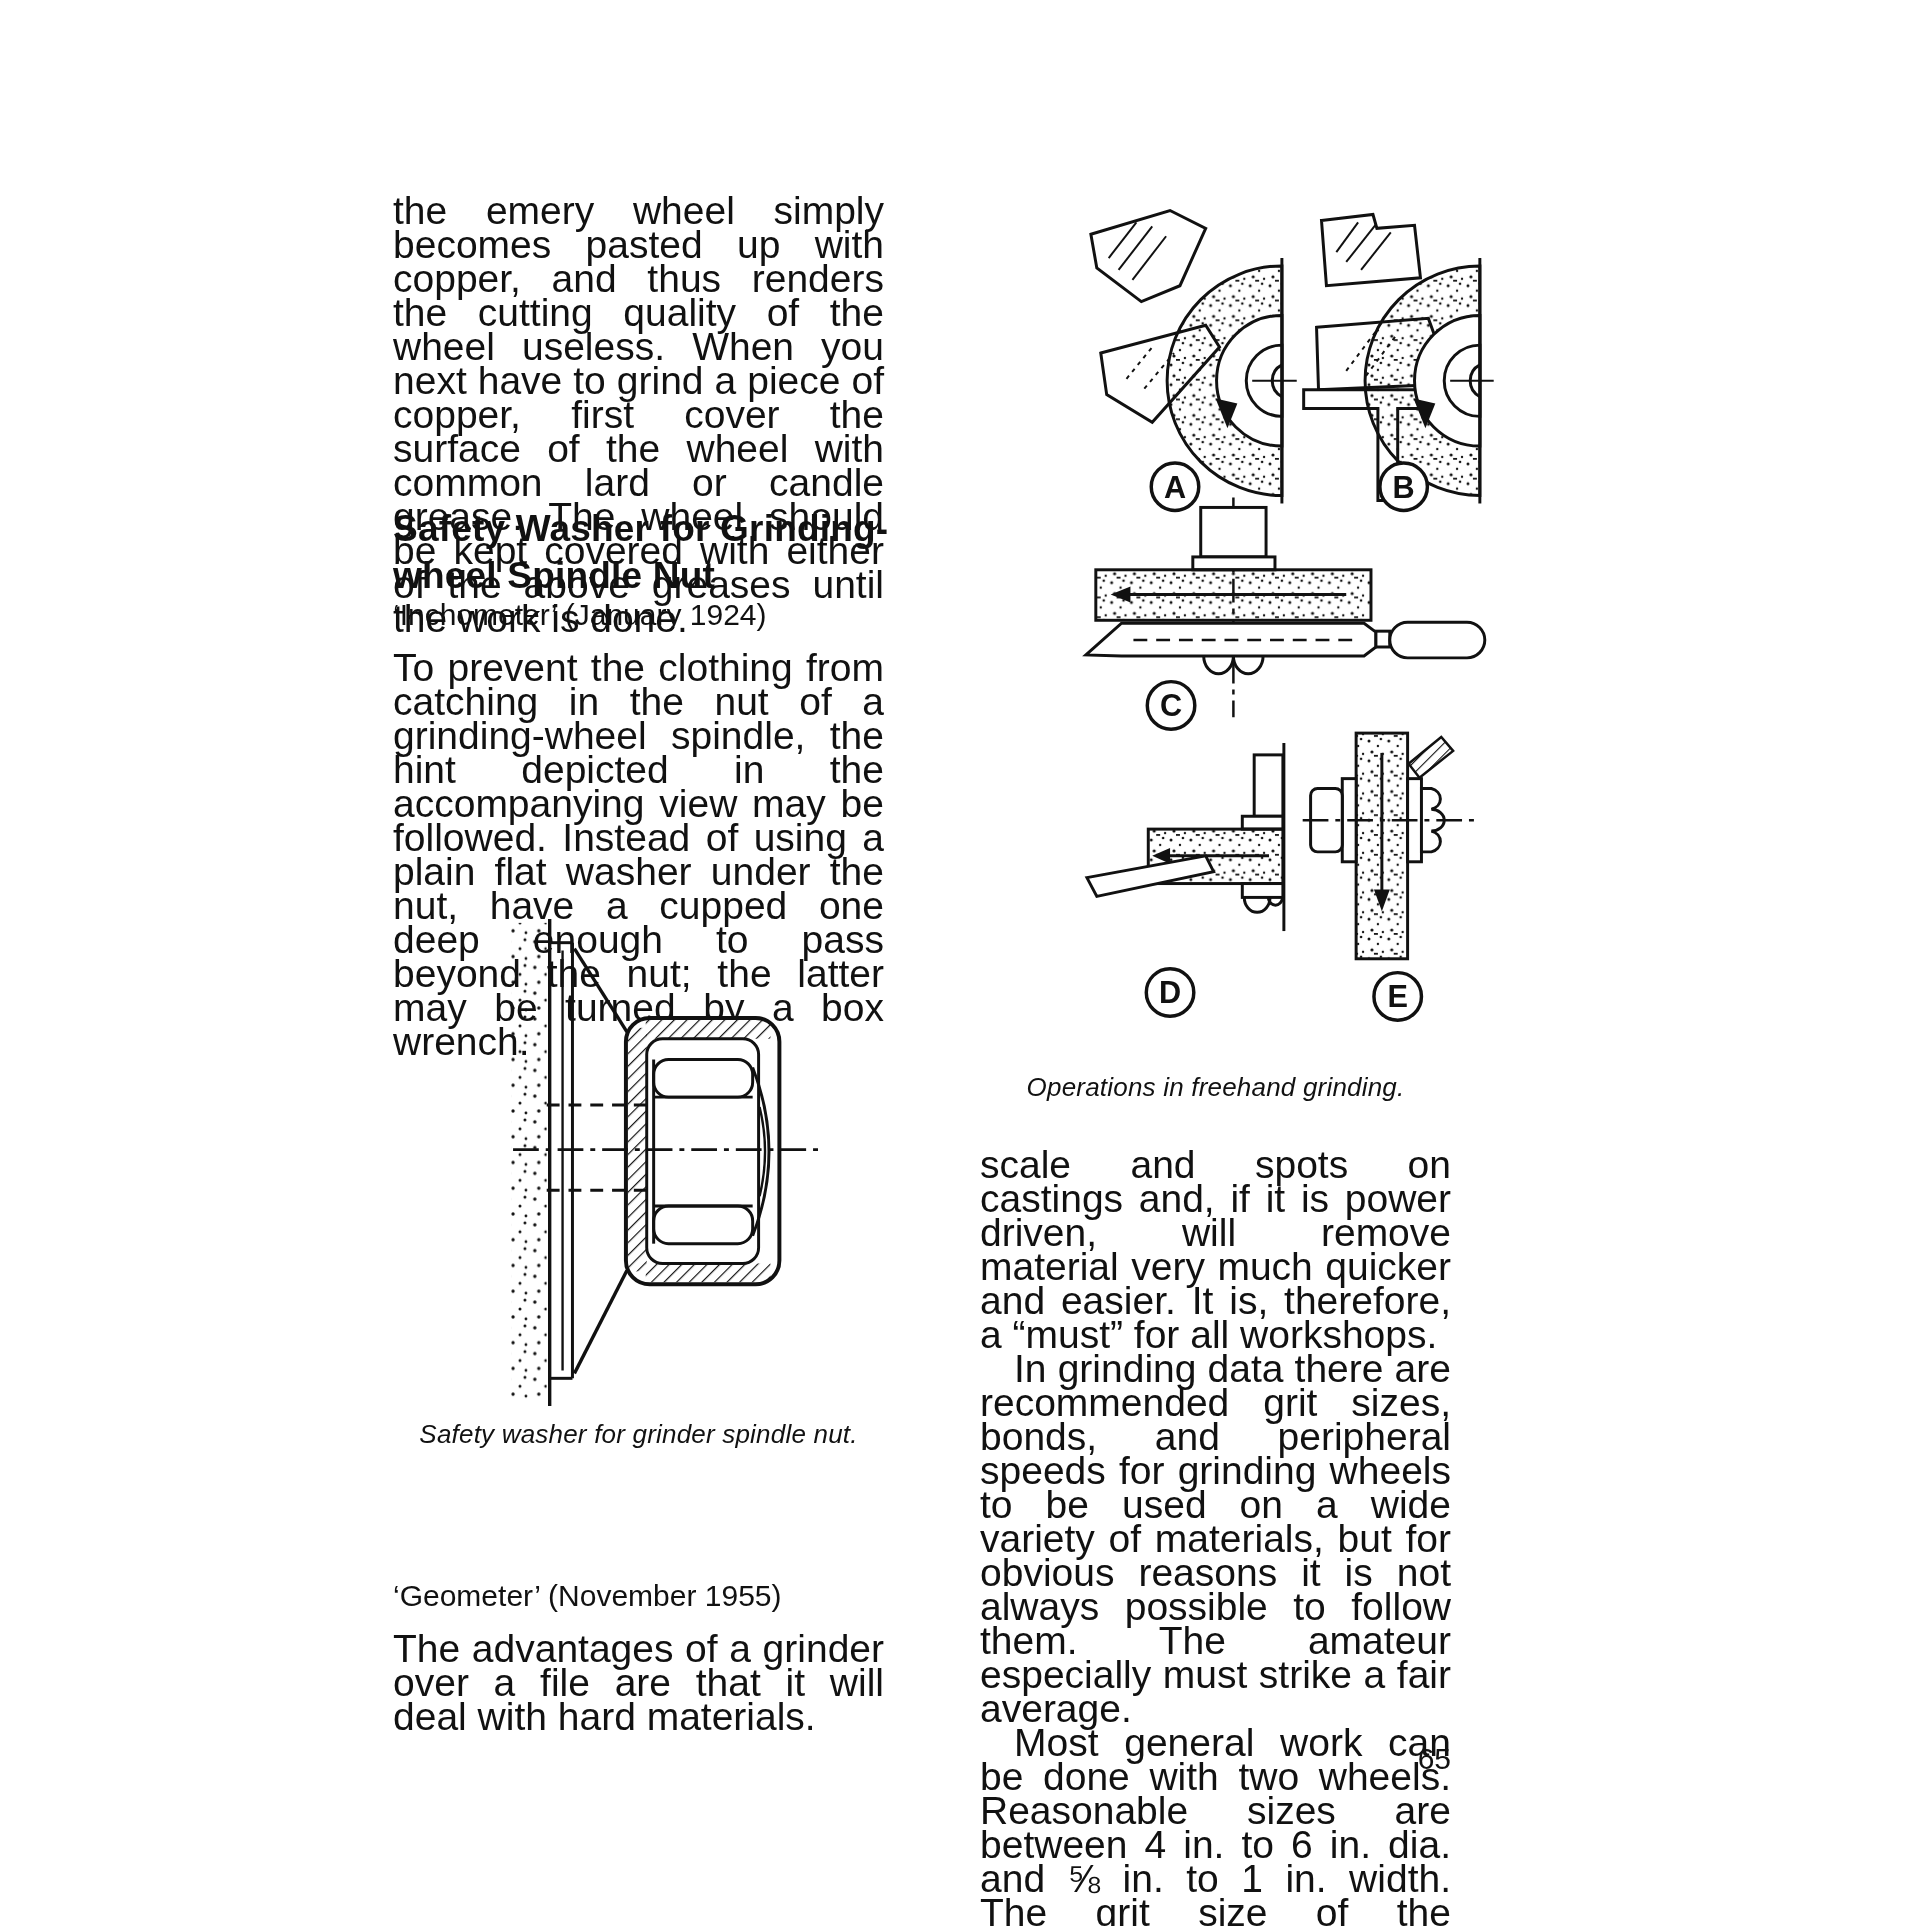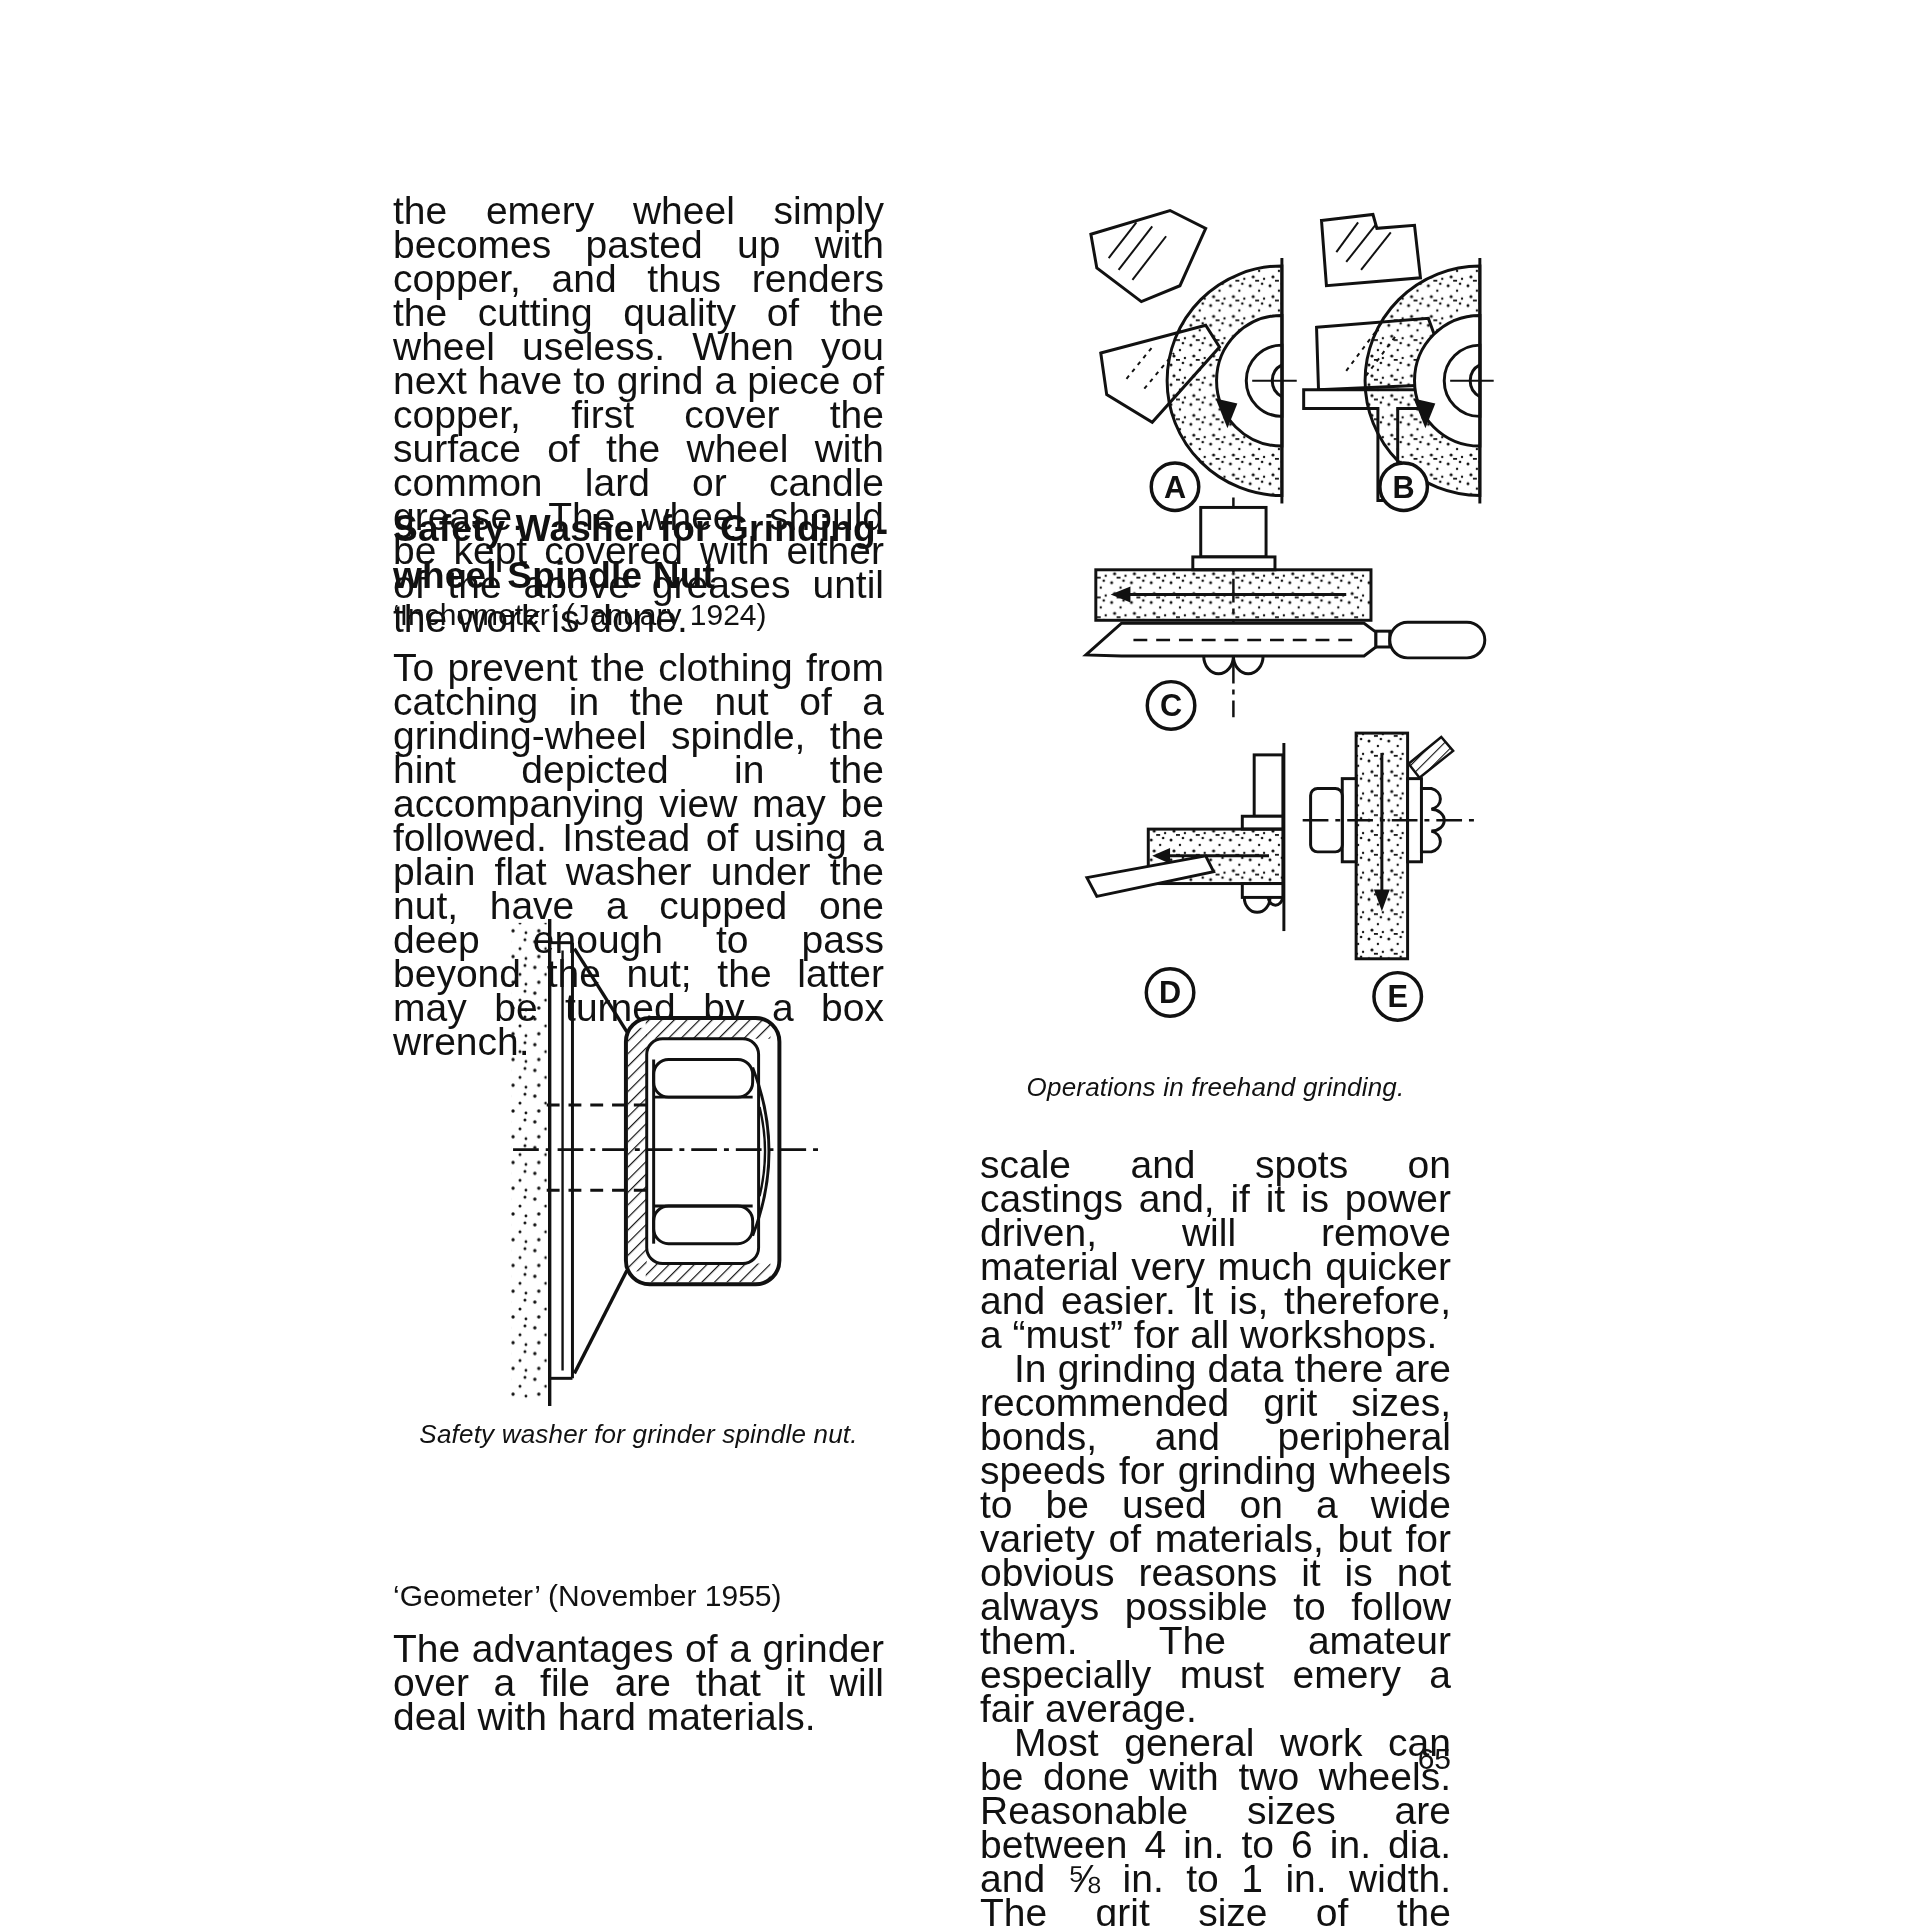--- a/index.html
+++ b/index.html
@@ -209,20 +209,20 @@
         <circle class="shape" cx="352" cy="842" r="24" stroke-width="3.5"></circle>
         <text class="labeltext" x="352" y="853">E</text>
       </g>
     </g>
   </svg>
 
   <div class="abs caption" style="left:980px; top:1072px; width:471px;">Operations in freehand grinding.</div>
 
   <div class="abs body-text" style="left:980px; top:1148px; width:471px;">
     <p>scale and spots on castings and, if it is power driven, will remove material very much quicker and easier. It is, therefore, a “must” for all workshops.</p>
-    <p class="indent">In grinding data there are recommended grit sizes, bonds, and peripheral speeds for grinding wheels to be used on a wide variety of materials, but for obvious reasons it is not always possible to follow them. The amateur especially must emery a fair average.</p>
+    <p class="indent">In grinding data there are recommended grit sizes, bonds, and peripheral speeds for grinding wheels to be used on a wide variety of materials, but for obvious reasons it is not always possible to follow them. The amateur especially must strike a fair average.</p>
     <p class="indent">Most general work can be done with two wheels. Reasonable sizes are between 4 in. to 6 in. dia. and ⅝ in. to 1 in. width. The grit size of the roughing wheel will be between 40 and 60 and that of the finishing wheel between 80 and 100.</p>
   </div>
 
   <div class="abs pagenum" style="left:980px; top:1742px; width:471px;">65</div>
 
 </div>
 
 
 </body></html>

